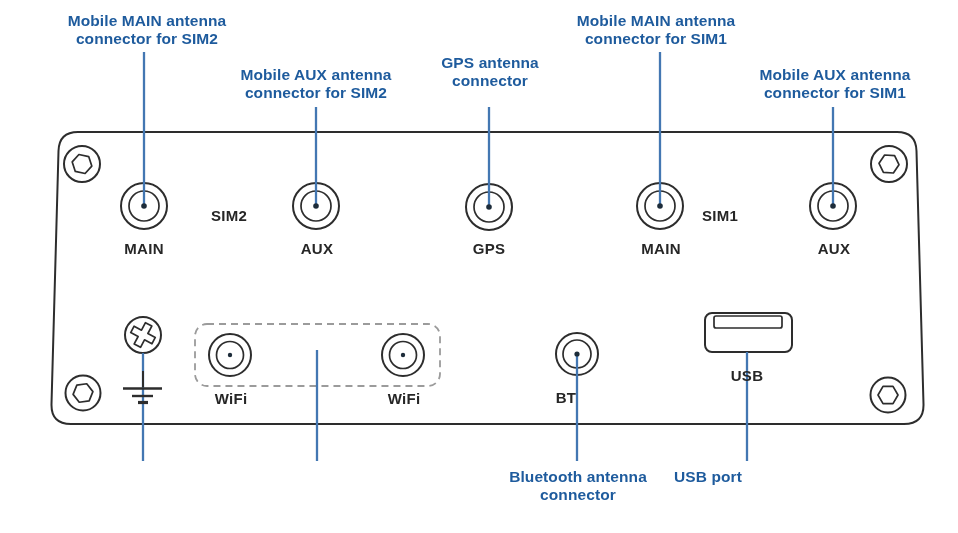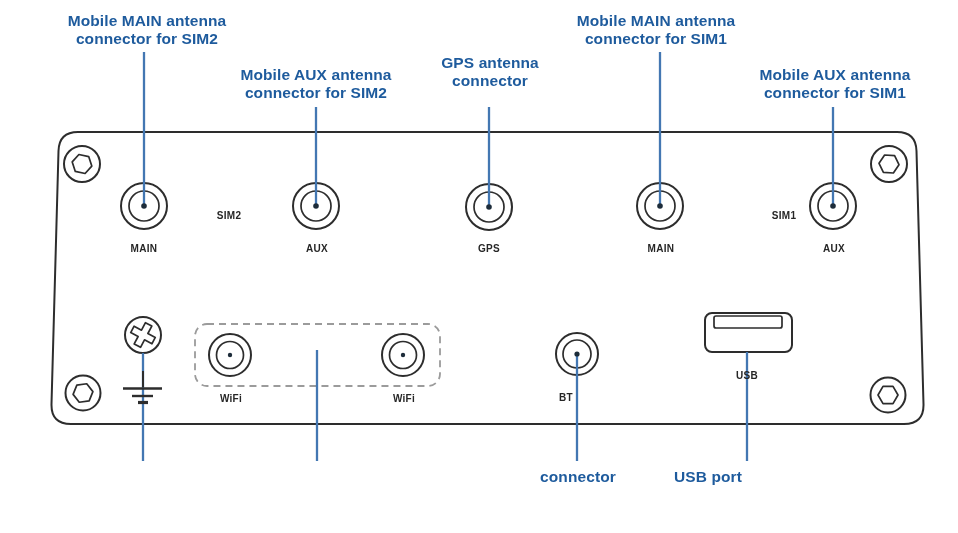--- a/index.html
+++ b/index.html
@@ -17,21 +17,21 @@
   }
   .stage svg{position:absolute;left:0;top:0;}
   .callout{
     position:absolute;transform:translateX(-50%);text-align:center;
     color:var(--label-blue);font-weight:700;font-size:15.5px;line-height:17.5px;
     letter-spacing:.1px;
   }
   .callout div{white-space:nowrap;}
   .plabel{
     position:absolute;transform:translate(-50%,-50%);
-    color:var(--panel-text);font-weight:700;font-size:10px;letter-spacing:.3px;
+    color:var(--panel-text);font-weight:700;font-size:15px;letter-spacing:.3px;
     white-space:nowrap;
   }
   .shape{fill:none;stroke:var(--outline);stroke-width:2;stroke-linejoin:round;}
   .thin{stroke-width:1.7;}
   .leader{stroke:var(--leader-blue);stroke-width:2.3;fill:none;}
   .dashedbox{fill:none;stroke:var(--dashed-gray);stroke-width:1.8;stroke-dasharray:7 5;}
   .dot{fill:var(--dot);stroke:none;}
   .gnd{stroke:var(--outline);fill:none;}
 </style>
 </head>
@@ -153,29 +153,30 @@
   <div class="callout" style="left:656px;top:12px">
     <div>Mobile MAIN antenna</div>
     <div>connector for SIM1</div>
   </div>
   <div class="callout" style="left:835px;top:66px">
     <div>Mobile AUX antenna</div>
     <div>connector for SIM1</div>
   </div>
 
   <div class="callout" style="left:578px;top:468px">
+    <div>Bluetooth antenna</div>
     <div>connector</div>
   </div>
   <div class="callout" style="left:708px;top:468px">
     <div>USB port</div>
     <div></div>
   </div>
 
   <div class="plabel" style="left:229px;top:215px">SIM2</div>
-  <div class="plabel" style="left:784px;top:215px">SIM1</div>
+  <div class="plabel" style="left:720px;top:215px">SIM1</div>
   <div class="plabel" style="left:144px;top:248px">MAIN</div>
   <div class="plabel" style="left:317px;top:248px">AUX</div>
   <div class="plabel" style="left:489px;top:248px">GPS</div>
   <div class="plabel" style="left:661px;top:248px">MAIN</div>
   <div class="plabel" style="left:834px;top:248px">AUX</div>
   <div class="plabel" style="left:231px;top:398px">WiFi</div>
   <div class="plabel" style="left:404px;top:398px">WiFi</div>
   <div class="plabel" style="left:566px;top:397px">BT</div>
   <div class="plabel" style="left:747px;top:375px">USB</div>
 

